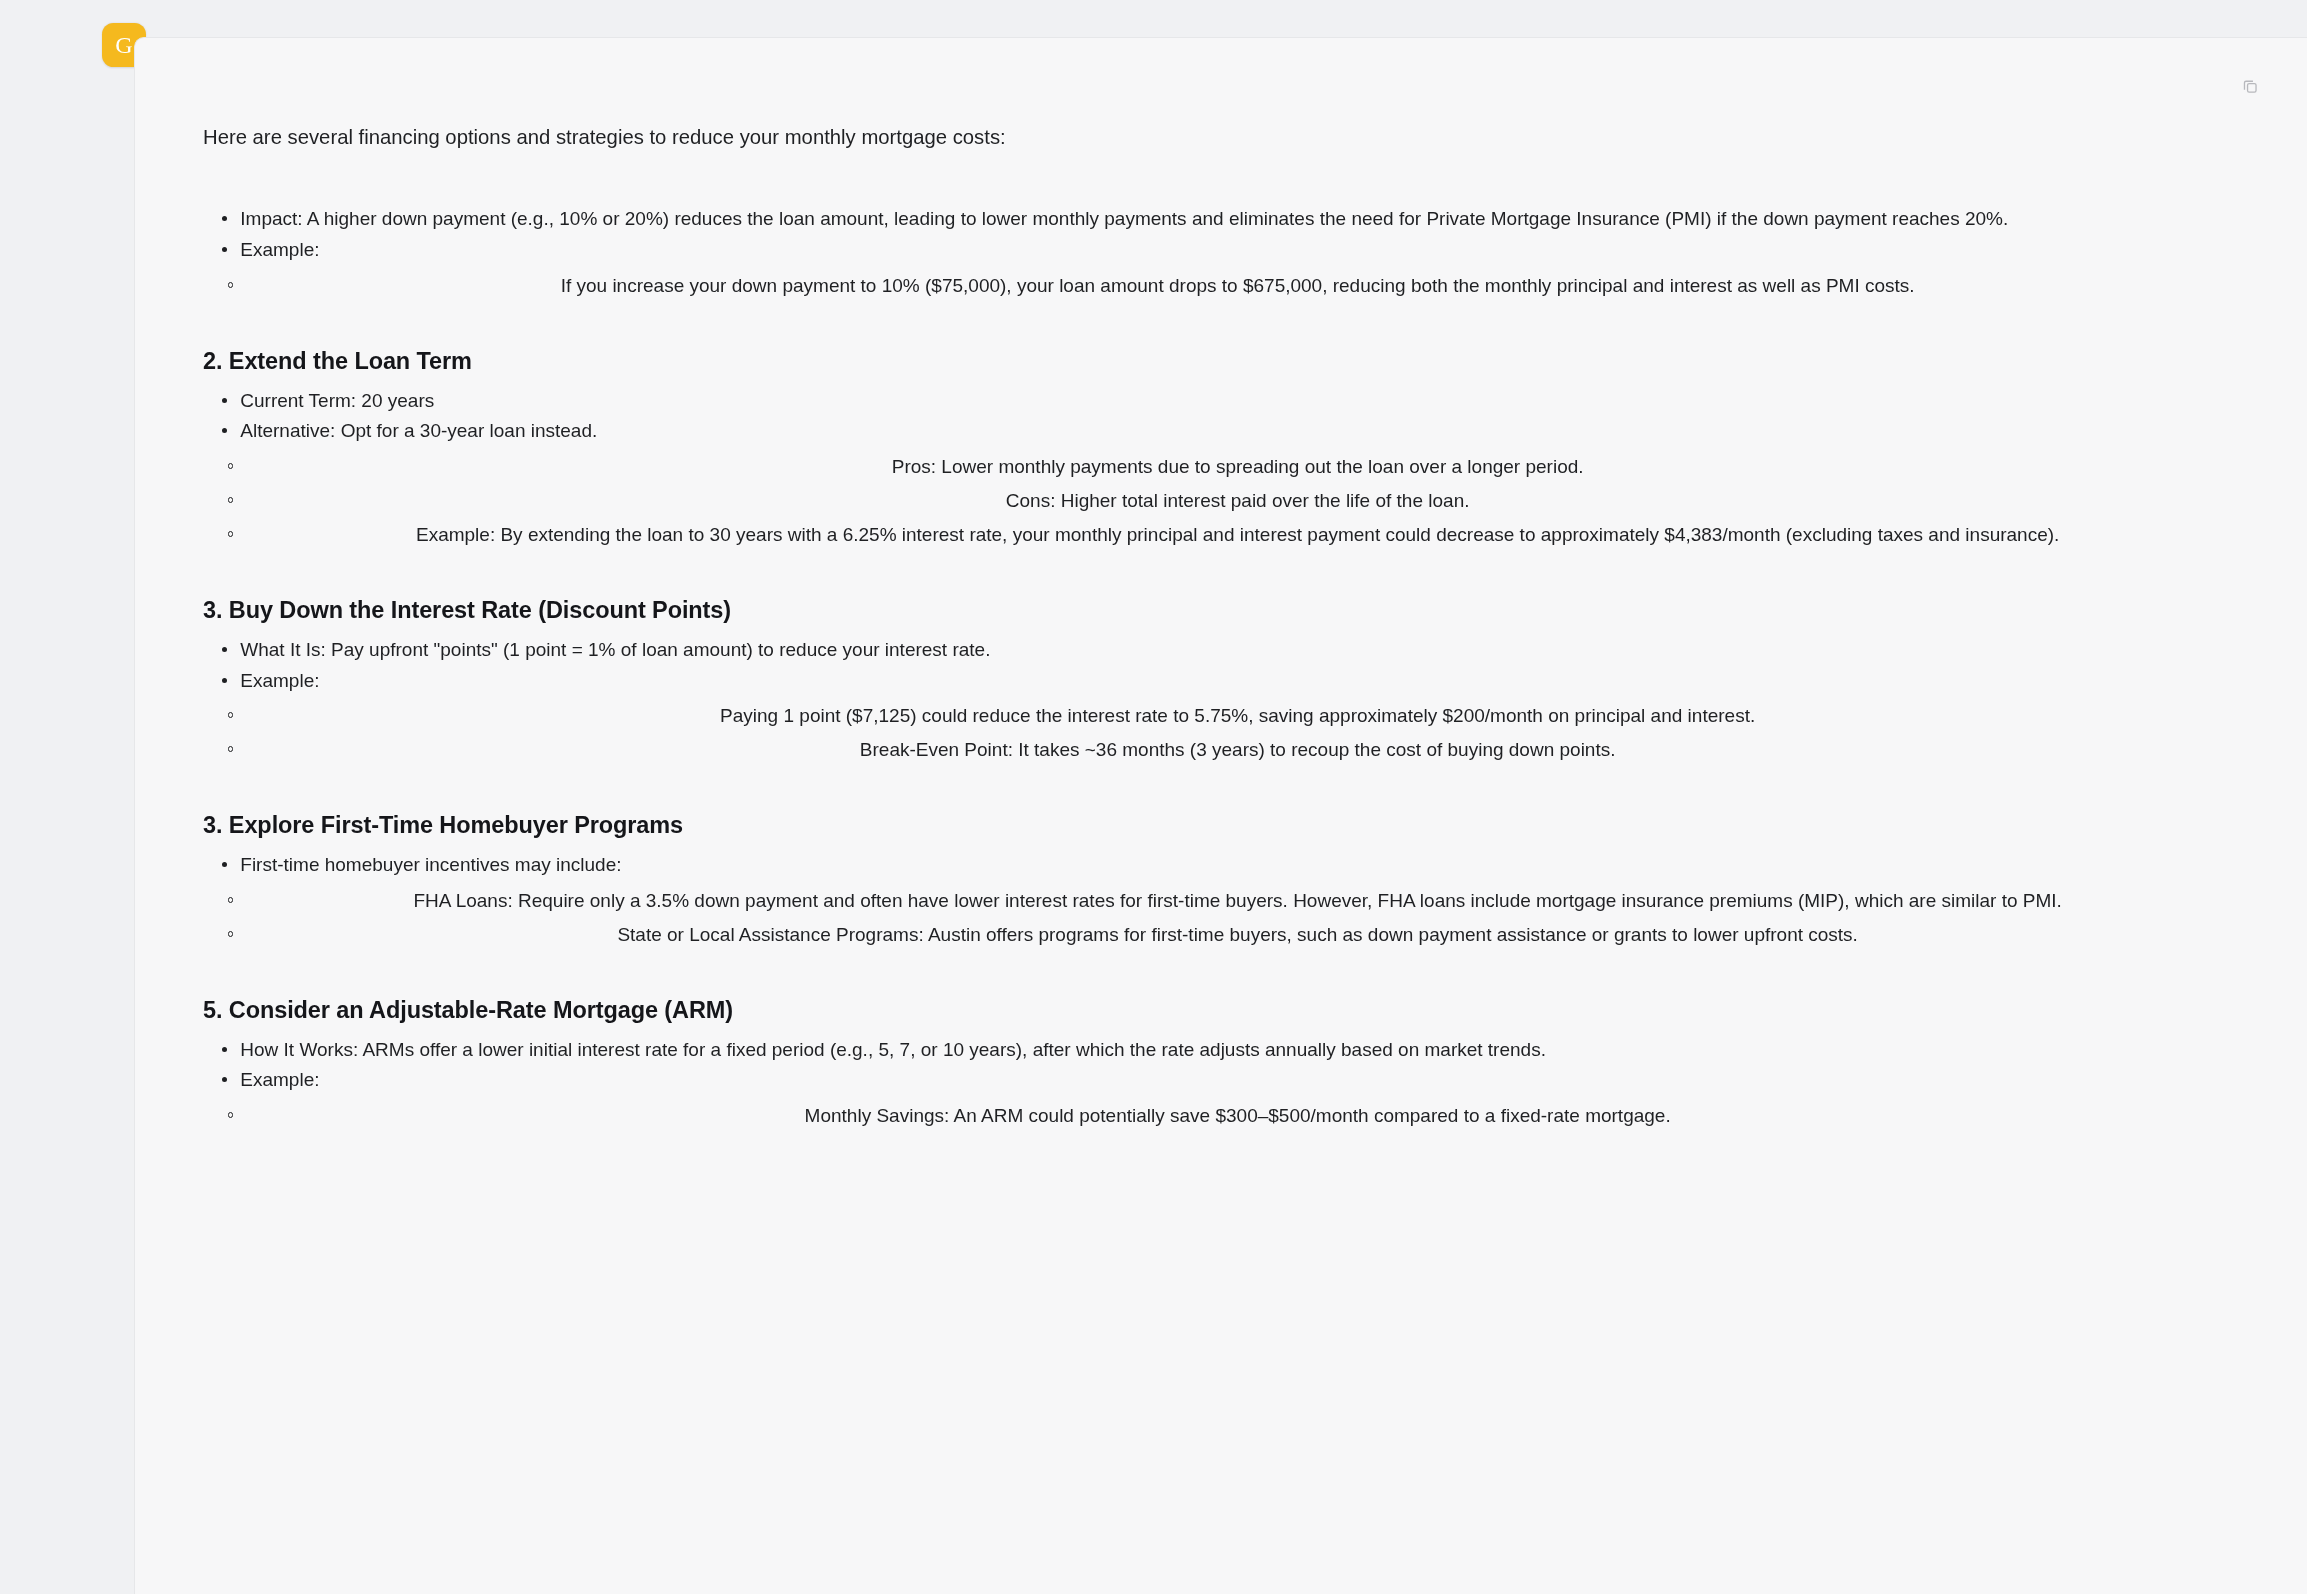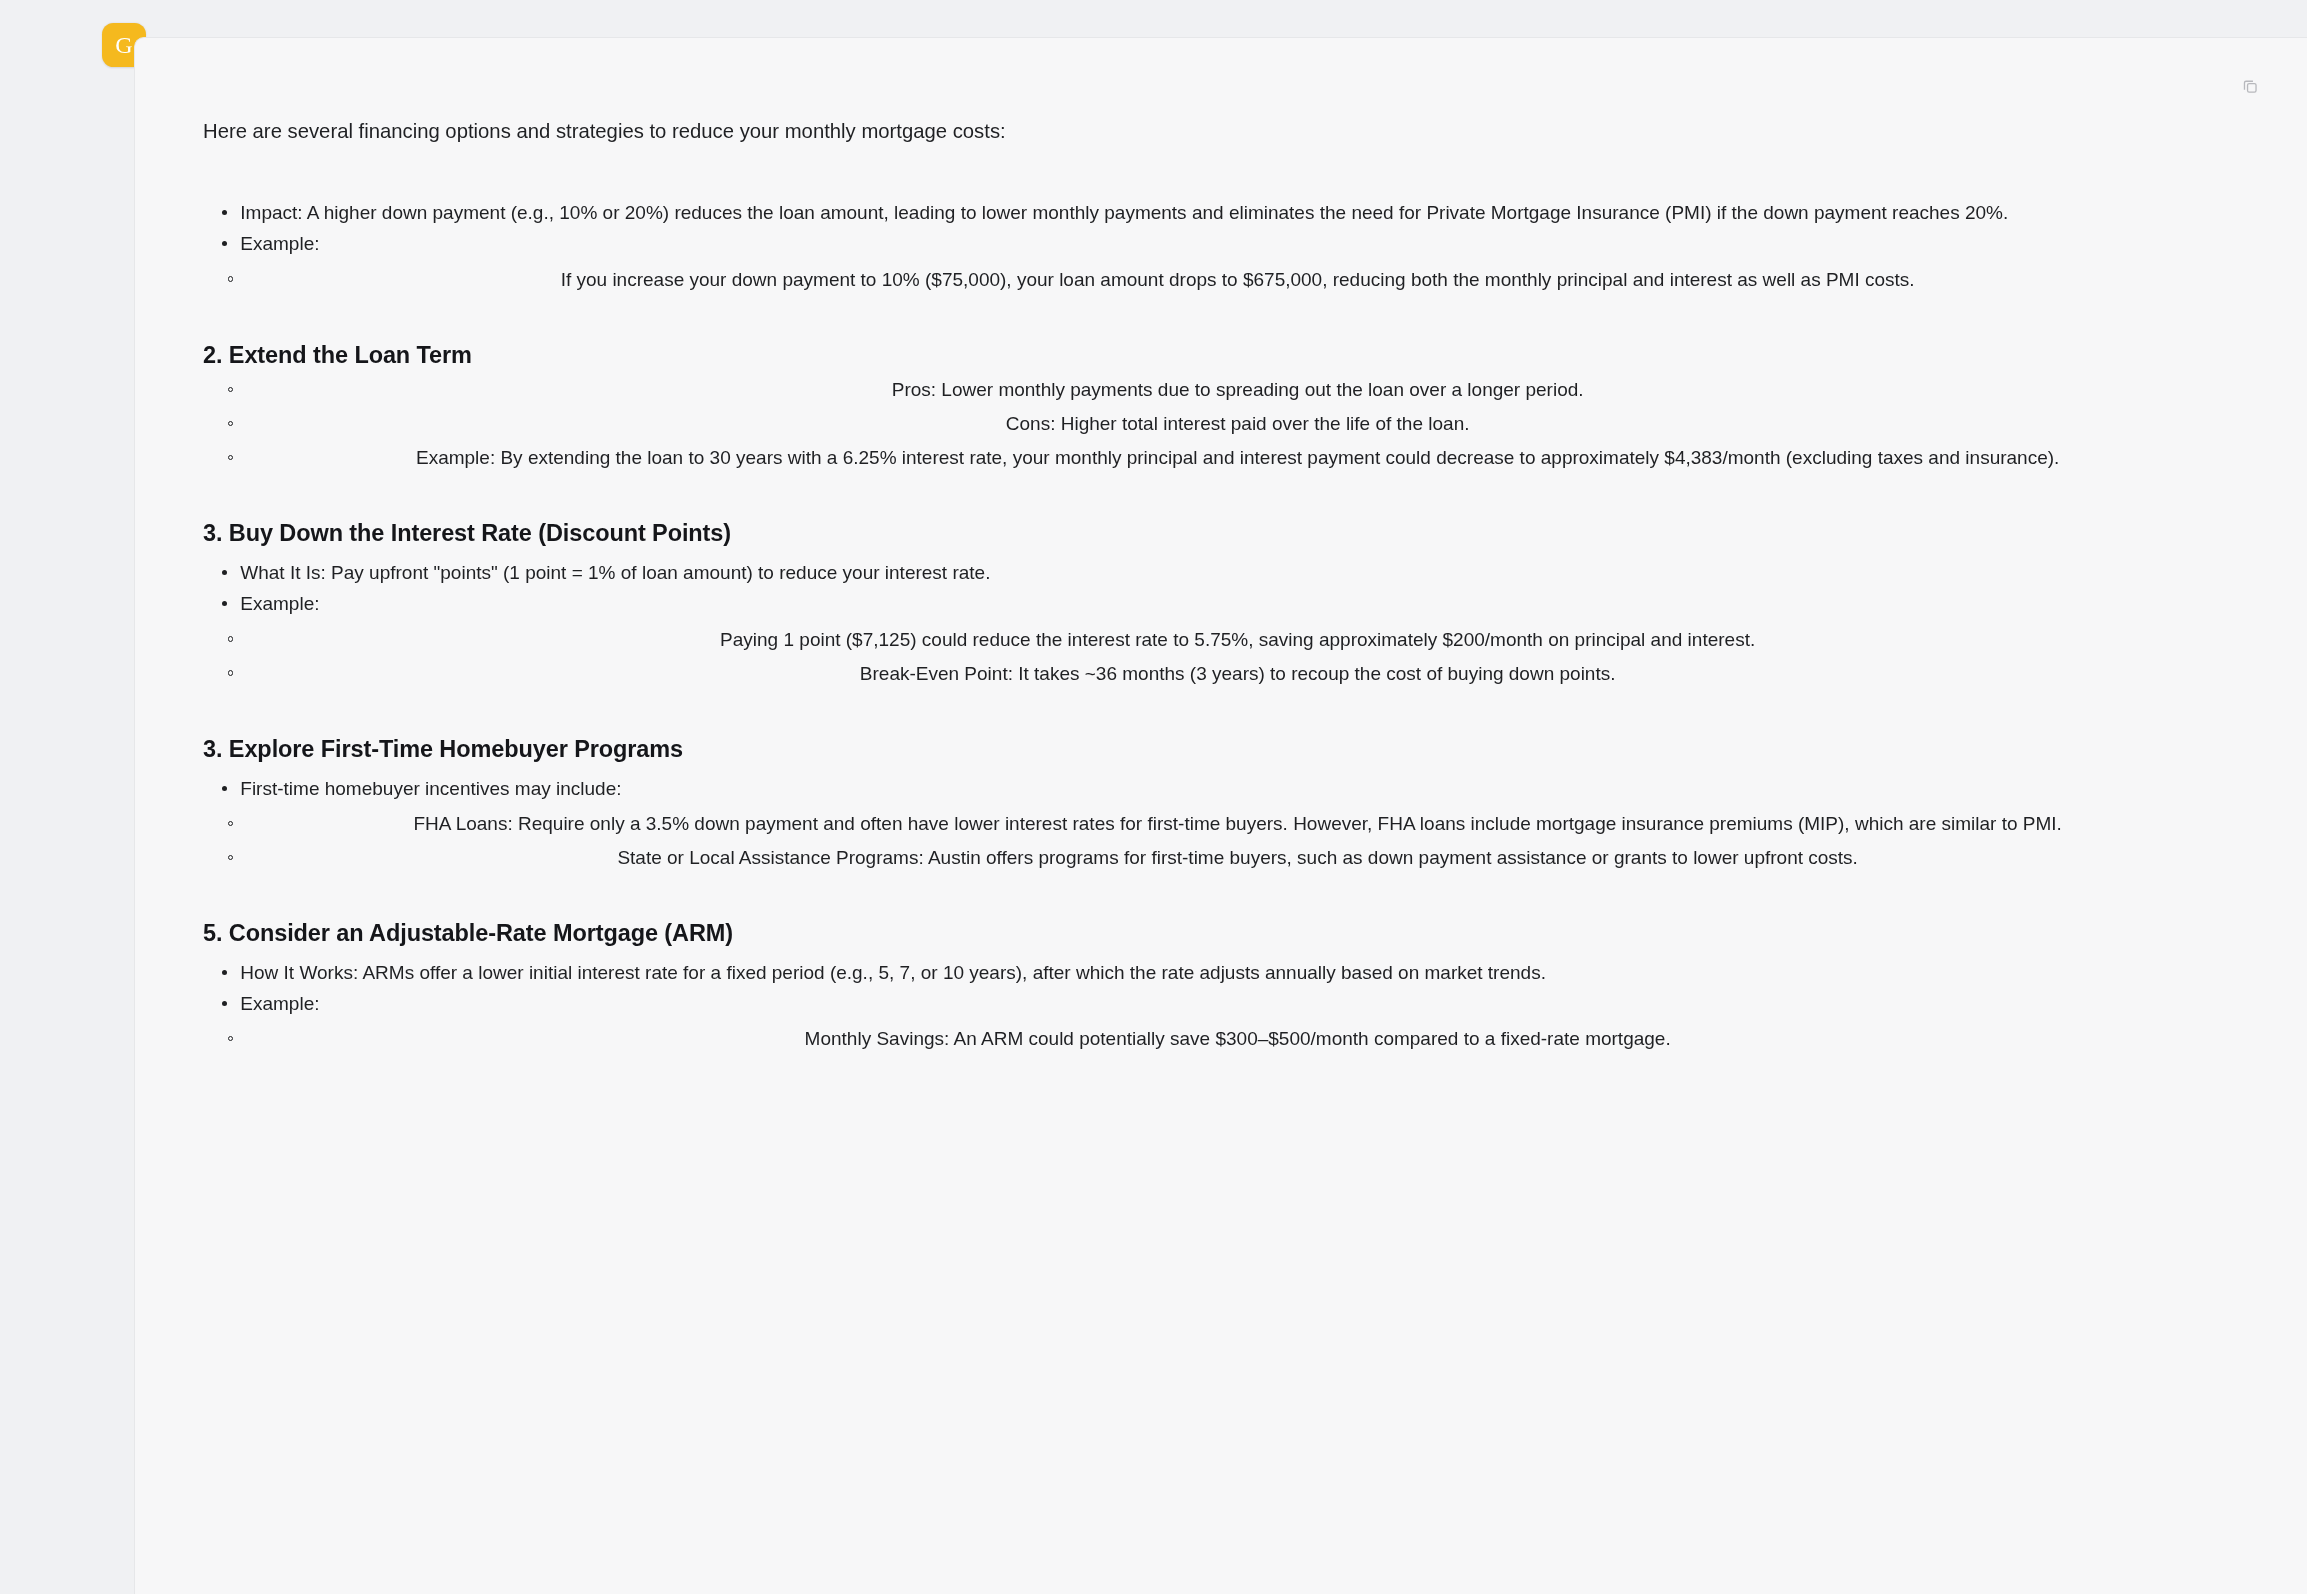--- a/index.html
+++ b/index.html
@@ -58,21 +58,21 @@
     display: flex;
     align-items: center;
     justify-content: center;
     cursor: pointer;
     opacity: 0.45;
   }
 
   .content {
     position: absolute;
     left: 68px;
-    top: 78px;
+    top: 84px;
     right: 78px;
   }
 
   .intro {
     font-size: 20.3px;
     color: #1f2023;
     line-height: 1.5;
     margin: 0 0 0 0;
   }
 
@@ -170,20 +170,24 @@
       </ul>
       <ul class="lvl2">
         <li><span>If you increase your down payment to 10% ($75,000), your loan amount drops to $675,000, reducing both the monthly principal and interest as well as PMI costs.</span></li>
       </ul>
     </div>
 
     <div class="gap-lg"></div>
 
     <div class="sec-block">
       <h2 class="section-title">2. Extend the Loan Term</h2>
+      <ul class="lvl1">
+        <li><b>Current Term</b><span>: 20 years</span></li>
+        <li><b>Alternative</b><span>: Opt for a 30-year loan instead.</span></li>
+      </ul>
       <ul class="lvl2">
         <li><b>Pros</b><span>: Lower monthly payments due to spreading out the loan over a longer period.</span></li>
         <li><b>Cons</b><span>: Higher total interest paid over the life of the loan.</span></li>
         <li><b>Example</b><span>: By extending the loan to 30 years with a 6.25% interest rate, your monthly principal and interest payment could decrease to approximately </span><b>$4,383/month</b><span> (excluding taxes and insurance).</span></li>
       </ul>
     </div>
 
     <div class="gap-lg"></div>
 
     <div class="sec-block">

